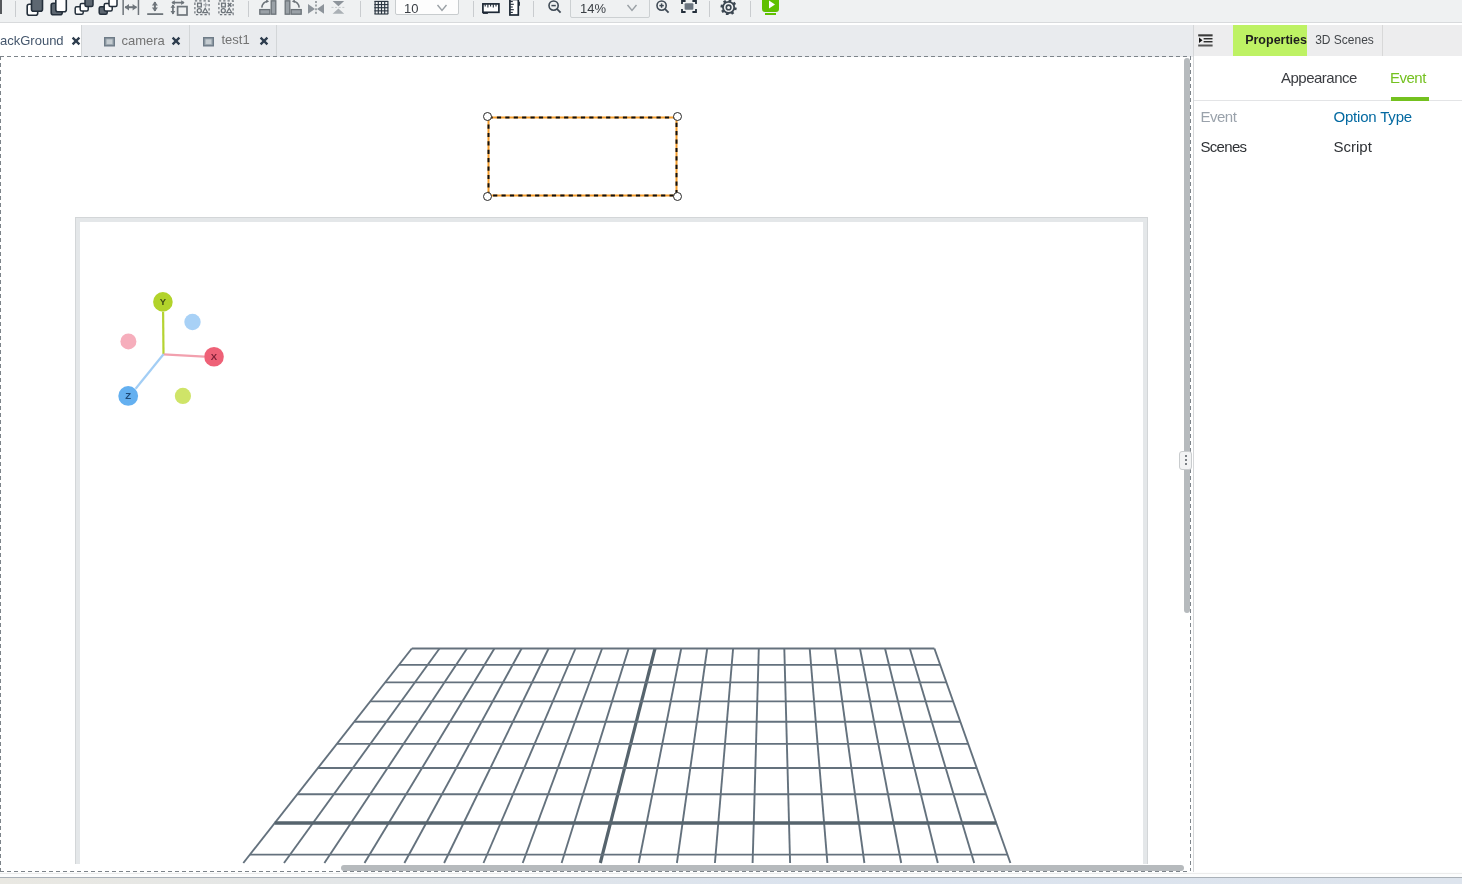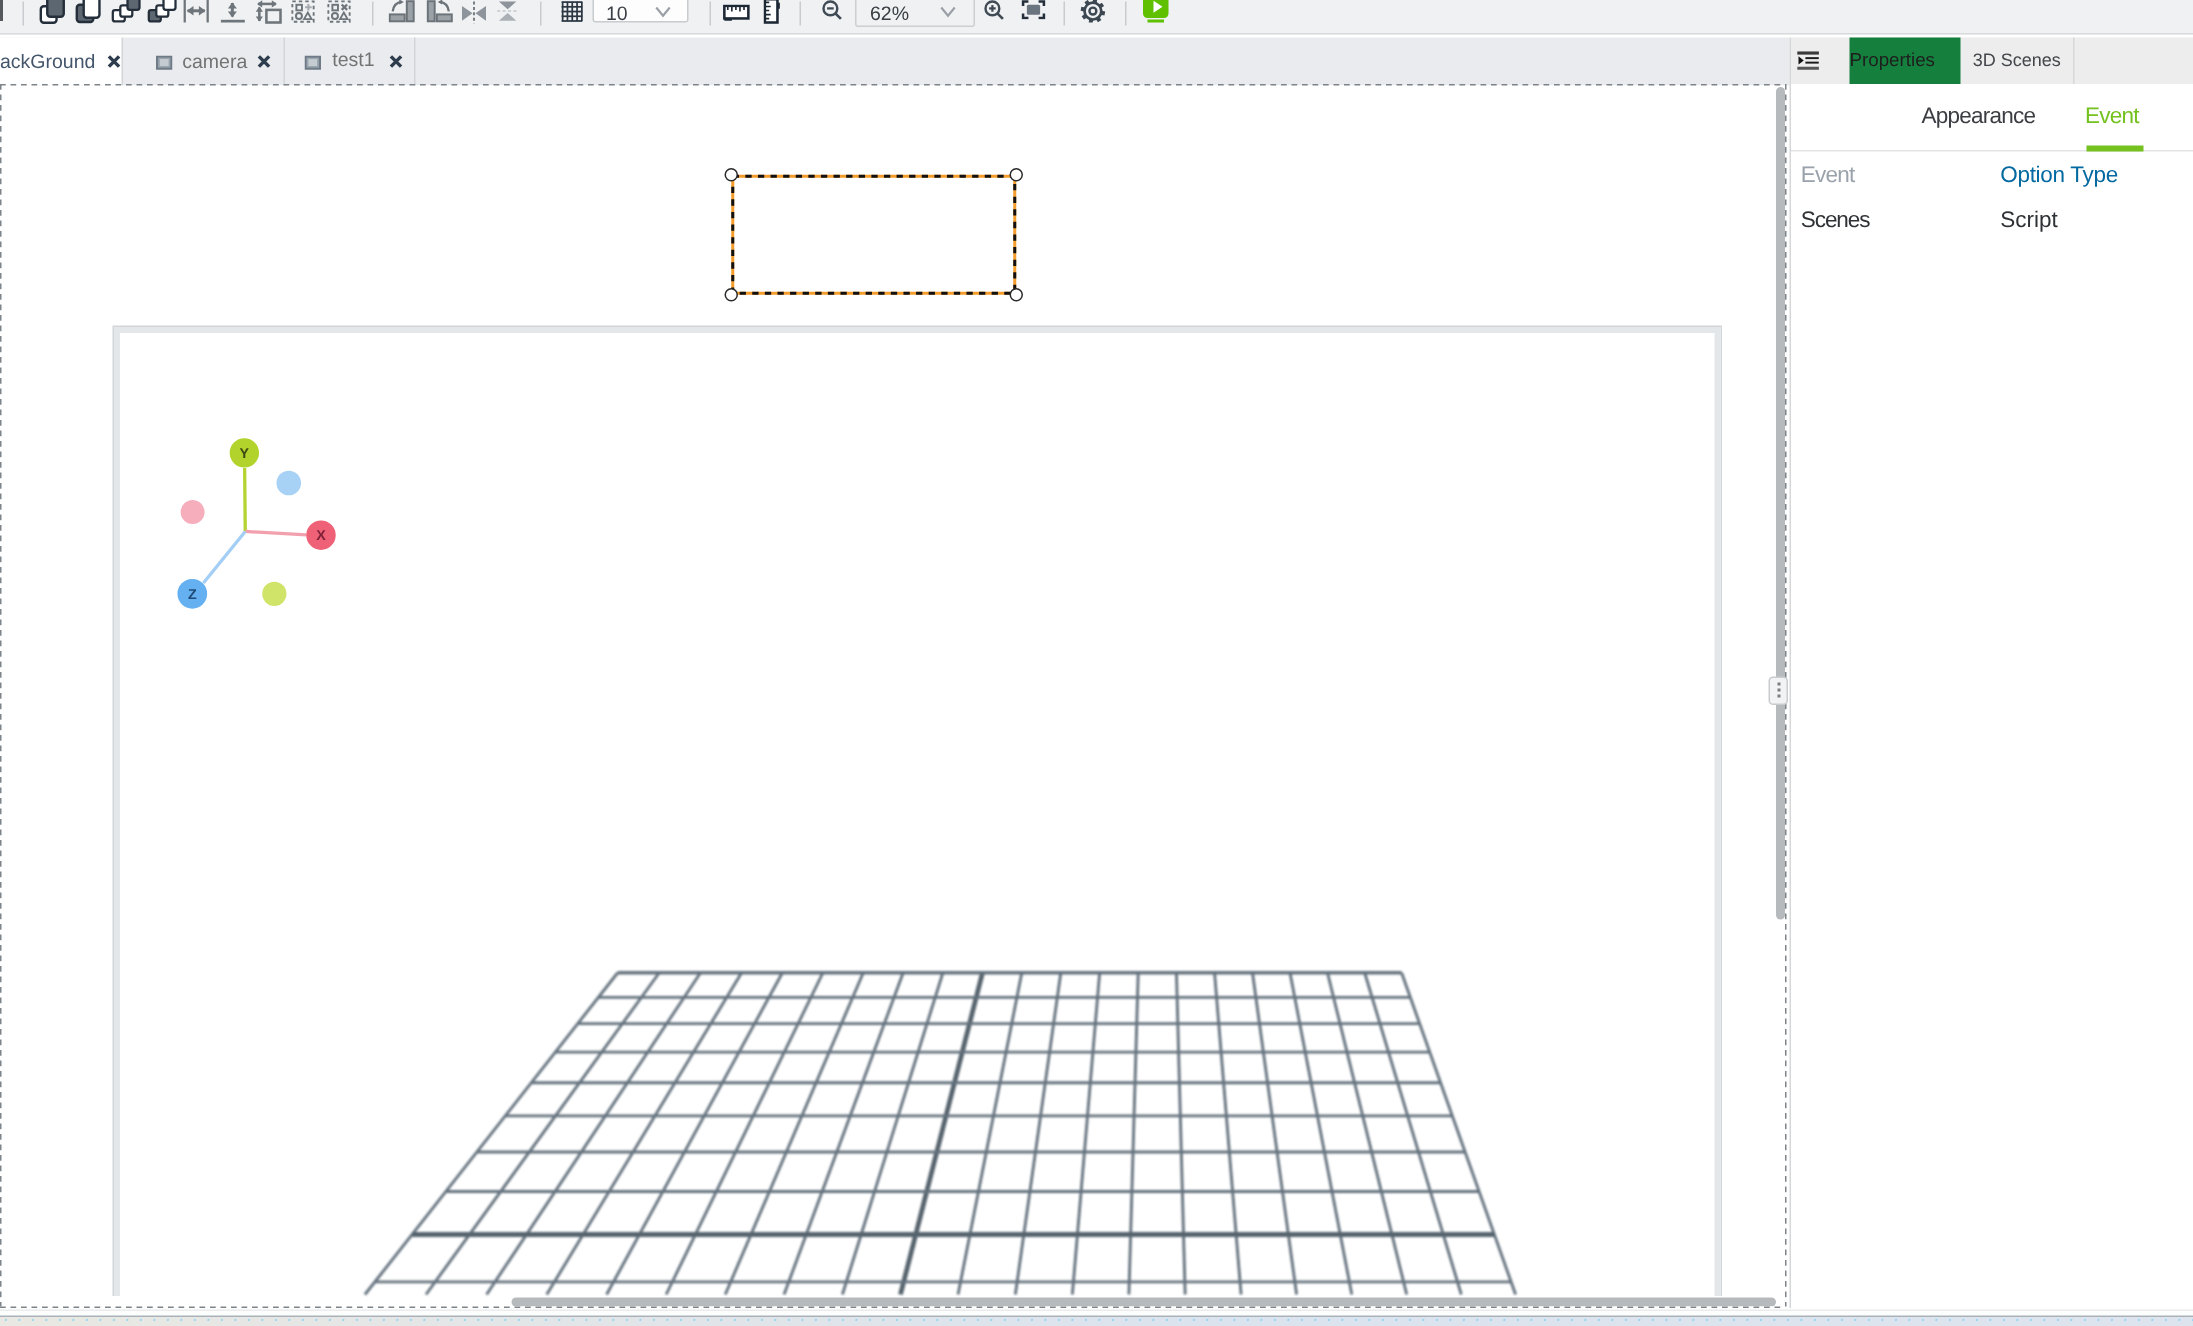--- a/index.html
+++ b/index.html
@@ -139,21 +139,21 @@
       <line x1="1.2" y1="10.700000000000001" x2="4.8" y2="10.700000000000001" stroke="#1d2835" stroke-width="1.1"></line>
       <line x1="1.2" y1="13.4" x2="3.8" y2="13.4" stroke="#1d2835" stroke-width="1.1"></line>
       <path d="M9.3 2.8 h1.6 v4 h-1.6 z" fill="#1d2835"></path>
     </svg>
     <svg class="abs" style="left:548px;top:0px" width="14" height="14" viewBox="0 0 14 14">
       <circle cx="5.6" cy="5.6" r="4.6" fill="none" stroke="#3f4a55" stroke-width="1.6"></circle>
       <line x1="8.9" y1="8.9" x2="12.6" y2="12.6" stroke="#3f4a55" stroke-width="1.8"></line>
       <line x1="3.4" y1="5.6" x2="7.8" y2="5.6" stroke="#3f4a55" stroke-width="1.5"></line>
     </svg>
     <div class="abs" style="left:569.5px;top:-4px;width:80px;height:22px;border:1px solid #ccd0d2;border-radius:2px"></div>
-    <div class="abs" style="left:580px;top:1px;font-size:13px;color:#3a3f45">62%</div>
+    <div class="abs" style="left:580px;top:1px;font-size:13px;color:#3a3f45">14%</div>
     <svg class="abs" style="left:626px;top:3px" width="12" height="10" viewBox="0 0 12 10">
       <path d="M1.5 2 L6 7.5 L10.5 2" fill="none" stroke="#9aa0a5" stroke-width="1.4"></path>
     </svg>
     <svg class="abs" style="left:656px;top:0px" width="14" height="14" viewBox="0 0 14 14">
       <circle cx="5.6" cy="5.6" r="4.6" fill="none" stroke="#3f4a55" stroke-width="1.6"></circle>
       <line x1="8.9" y1="8.9" x2="12.6" y2="12.6" stroke="#3f4a55" stroke-width="1.8"></line>
       <line x1="3.4" y1="5.6" x2="7.8" y2="5.6" stroke="#3f4a55" stroke-width="1.5"></line>
       <line x1="5.6" y1="3.4" x2="5.6" y2="7.8" stroke="#3f4a55" stroke-width="1.5"></line>
     </svg>
     <svg class="abs" style="left:681px;top:0px" width="16" height="13" viewBox="0 0 16 13">
@@ -285,21 +285,21 @@
 <div class="abs" style="left:1184.5px;top:455px;width:2px;height:2px;background:#7a7f84;box-shadow:0 4px 0 #7a7f84,0 8px 0 #7a7f84"></div>
 <div id="rpanel" class="abs">
 <div class="abs" style="left:0;top:0;width:269.5px;height:31.5px;background:#ededee"></div>
 <svg class="abs" style="left:4.3px;top:9px" width="15" height="13" viewBox="0 0 15 13">
 <rect x="0.2" y="0.3" width="14.4" height="2.1" fill="#3a3a3a"></rect>
 <rect x="5.6" y="4.1" width="8.9" height="1.3" fill="#1a1a1a"></rect>
 <rect x="5.6" y="7.1" width="8.9" height="1.3" fill="#1a1a1a"></rect>
 <path d="M1 3.5 L4.5 6.25 L1 9 z" fill="#111"></path>
 <rect x="0.2" y="10.5" width="14.4" height="2" fill="#565656"></rect>
 </svg>
-<div class="abs" style="left:39.5px;top:0.5px;width:74px;height:31px;background:#15803d;text-align:left;line-height:31px;font-size:12.5px;font-weight:400;color:#1e1e1e">Properties</div>
+<div class="abs" style="left:39.5px;top:0.5px;width:74px;height:31px;background:#bef264;text-align:right;line-height:31px;font-size:12.5px;font-weight:700;color:#1e1e1e">Properties</div>
 <div class="abs" style="left:114px;top:0.5px;width:75px;height:46px;border-right:1px solid #d8d8d8;text-align:center;line-height:31px;font-size:12px;color:#43464a">3D Scenes</div>
 <div class="abs" style="left:0;top:31.5px;width:269.5px;height:820px;background:#fff"></div>
 <div class="abs" style="left:87.5px;top:44px;font-size:15px;letter-spacing:-0.5px;color:#3b3d42">Appearance</div>
 <div class="abs" style="left:196.5px;top:44px;font-size:15px;letter-spacing:-0.5px;color:#74c11f">Event</div>
 <div class="abs" style="left:0;top:75.3px;width:269.5px;height:1px;background:#e3e4e6"></div>
 <div class="abs" style="left:197px;top:72.5px;width:38px;height:3.7px;background:#74c11f"></div>
 <div class="abs" style="left:7px;top:83.5px;font-size:15px;letter-spacing:-0.5px;color:#9aa2ab">Event</div>
 <div class="abs" style="left:140px;top:83.5px;font-size:15px;letter-spacing:-0.2px;color:#0369a1">Option Type</div>
 <div class="abs" style="left:7px;top:113.8px;font-size:15px;letter-spacing:-0.7px;color:#2e3135">Scenes</div>
 <div class="abs" style="left:140px;top:113.8px;font-size:15px;color:#2e3135">Script</div>

